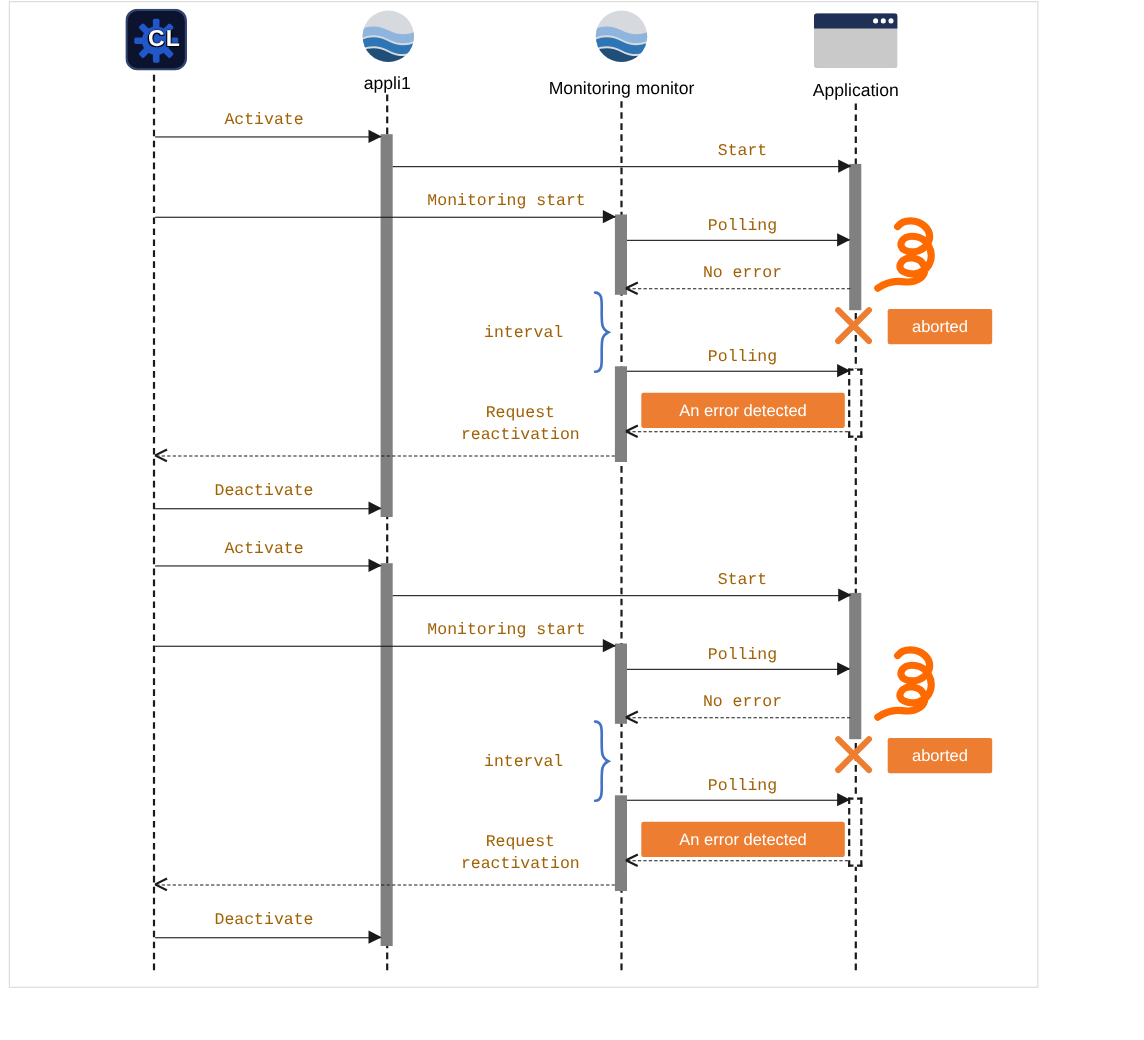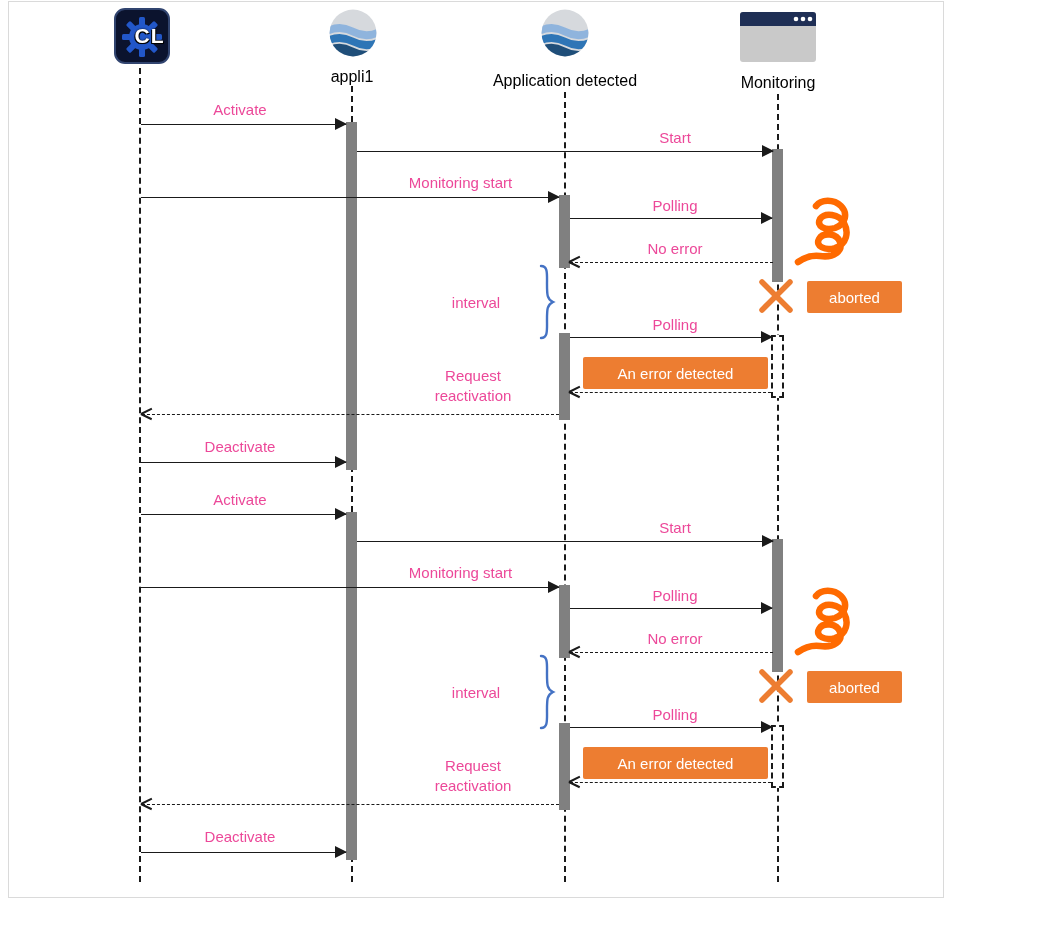--- a/index.html
+++ b/index.html
@@ -17,21 +17,21 @@
   .arrow.dashed { border-top:1.5px dashed #1a1a1a; }
 
   .fh-right { position:absolute; right:-1px; top:-7px; width:0; height:0;
     border-left:12px solid #1a1a1a; border-top:6px solid transparent; border-bottom:6px solid transparent; }
   .oh-left { position:absolute; left:-1px; top:-1px; width:0; height:0; }
   .oh-left::before, .oh-left::after { content:""; position:absolute; left:0; top:-0.8px;
     width:12px; height:1.6px; background:#1a1a1a; transform-origin:0 50%; }
   .oh-left::before { transform:rotate(26deg); }
   .oh-left::after  { transform:rotate(-26deg); }
 
-  .msg { position:absolute; font-size:15px; line-height:1.35; text-align:center; z-index:5; color:#ec4899; }
+  .msg { position:absolute; font-size:15px; line-height:1.35; text-align:center; z-index:5; color:#a16207;font-family:Liberation Mono, monospace; }
   .plabel { position:absolute; font-size:16px; text-align:center; z-index:5; color:#000; }
 
   .badge { position:absolute; background:#ED7D31; color:#fff; font-size:15px;
     display:flex; align-items:center; justify-content:center; border-radius:2px; z-index:6; }
 
   .icon-abs { position:absolute; z-index:6; }
   .cl-icon { position:absolute; z-index:6; width:71px; height:56px; }
   .cl-text { position:absolute; left:0; top:0; width:100%; height:100%;
     display:flex; align-items:center; justify-content:center;
     font-weight:bold; font-size:21px; color:#fff; letter-spacing:1px;
@@ -86,32 +86,32 @@
           </clipPath>
         </defs>
       <circle cx="30" cy="30" r="26" fill="#d6d9dd"></circle>
       <g clip-path="url(#gcB)">
         <path d="M0,24 Q15,16 30,24 T60,24 L60,33 Q45,41 30,33 T0,33 Z" fill="#8fb4dd"></path>
         <path d="M0,35 Q15,27 30,35 T60,35 L60,44 Q45,52 30,44 T0,44 Z" fill="#2e75b6"></path>
         <path d="M0,46 Q15,38 30,46 T60,46 L60,60 L0,60 Z" fill="#1f4e79"></path>
       </g>
     </svg>
   </div>
-  <div class="plabel" style="left:465px; top:72px; width:200px;">Application detected</div>
+  <div class="plabel" style="left:465px; top:72px; width:200px;">Monitoring monitor</div>
 
   <div class="icon-abs" style="left:740px; top:12px;">
     <svg viewBox="0 0 76 50" width="76" height="50">
       <rect x="0" y="0" width="76" height="50" rx="3" fill="#c9c9c9"></rect>
       <path d="M0,14 L0,3 A3,3 0 0 1 3,0 L73,0 A3,3 0 0 1 76,3 L76,14 Z" fill="#1F2F55"></path>
       <circle cx="56" cy="7" r="2.3" fill="#fff"></circle>
       <circle cx="63" cy="7" r="2.3" fill="#fff"></circle>
       <circle cx="70" cy="7" r="2.3" fill="#fff"></circle>
     </svg>
   </div>
-  <div class="plabel" style="left:728px; top:74px; width:100px;">Monitoring</div>
+  <div class="plabel" style="left:728px; top:74px; width:100px;">Application</div>
 
   <div class="lifeline" style="left:139px; top:68px; height:814px;"></div>
   <div class="lifeline" style="left:351px; top:86px; height:796px;"></div>
   <div class="lifeline" style="left:564px; top:92px; height:790px;"></div>
   <div class="lifeline" style="left:777px; top:94px; height:788px;"></div>
 
   <div class="bar" style="left:346px; top:122px; height:348px;"></div>
   <div class="bar" style="left:772px; top:149px; height:133px;"></div>
   <div class="bar" style="left:559px; top:195px; height:73px;"></div>
   <div class="bar" style="left:559px; top:333px; height:87px;"></div>

